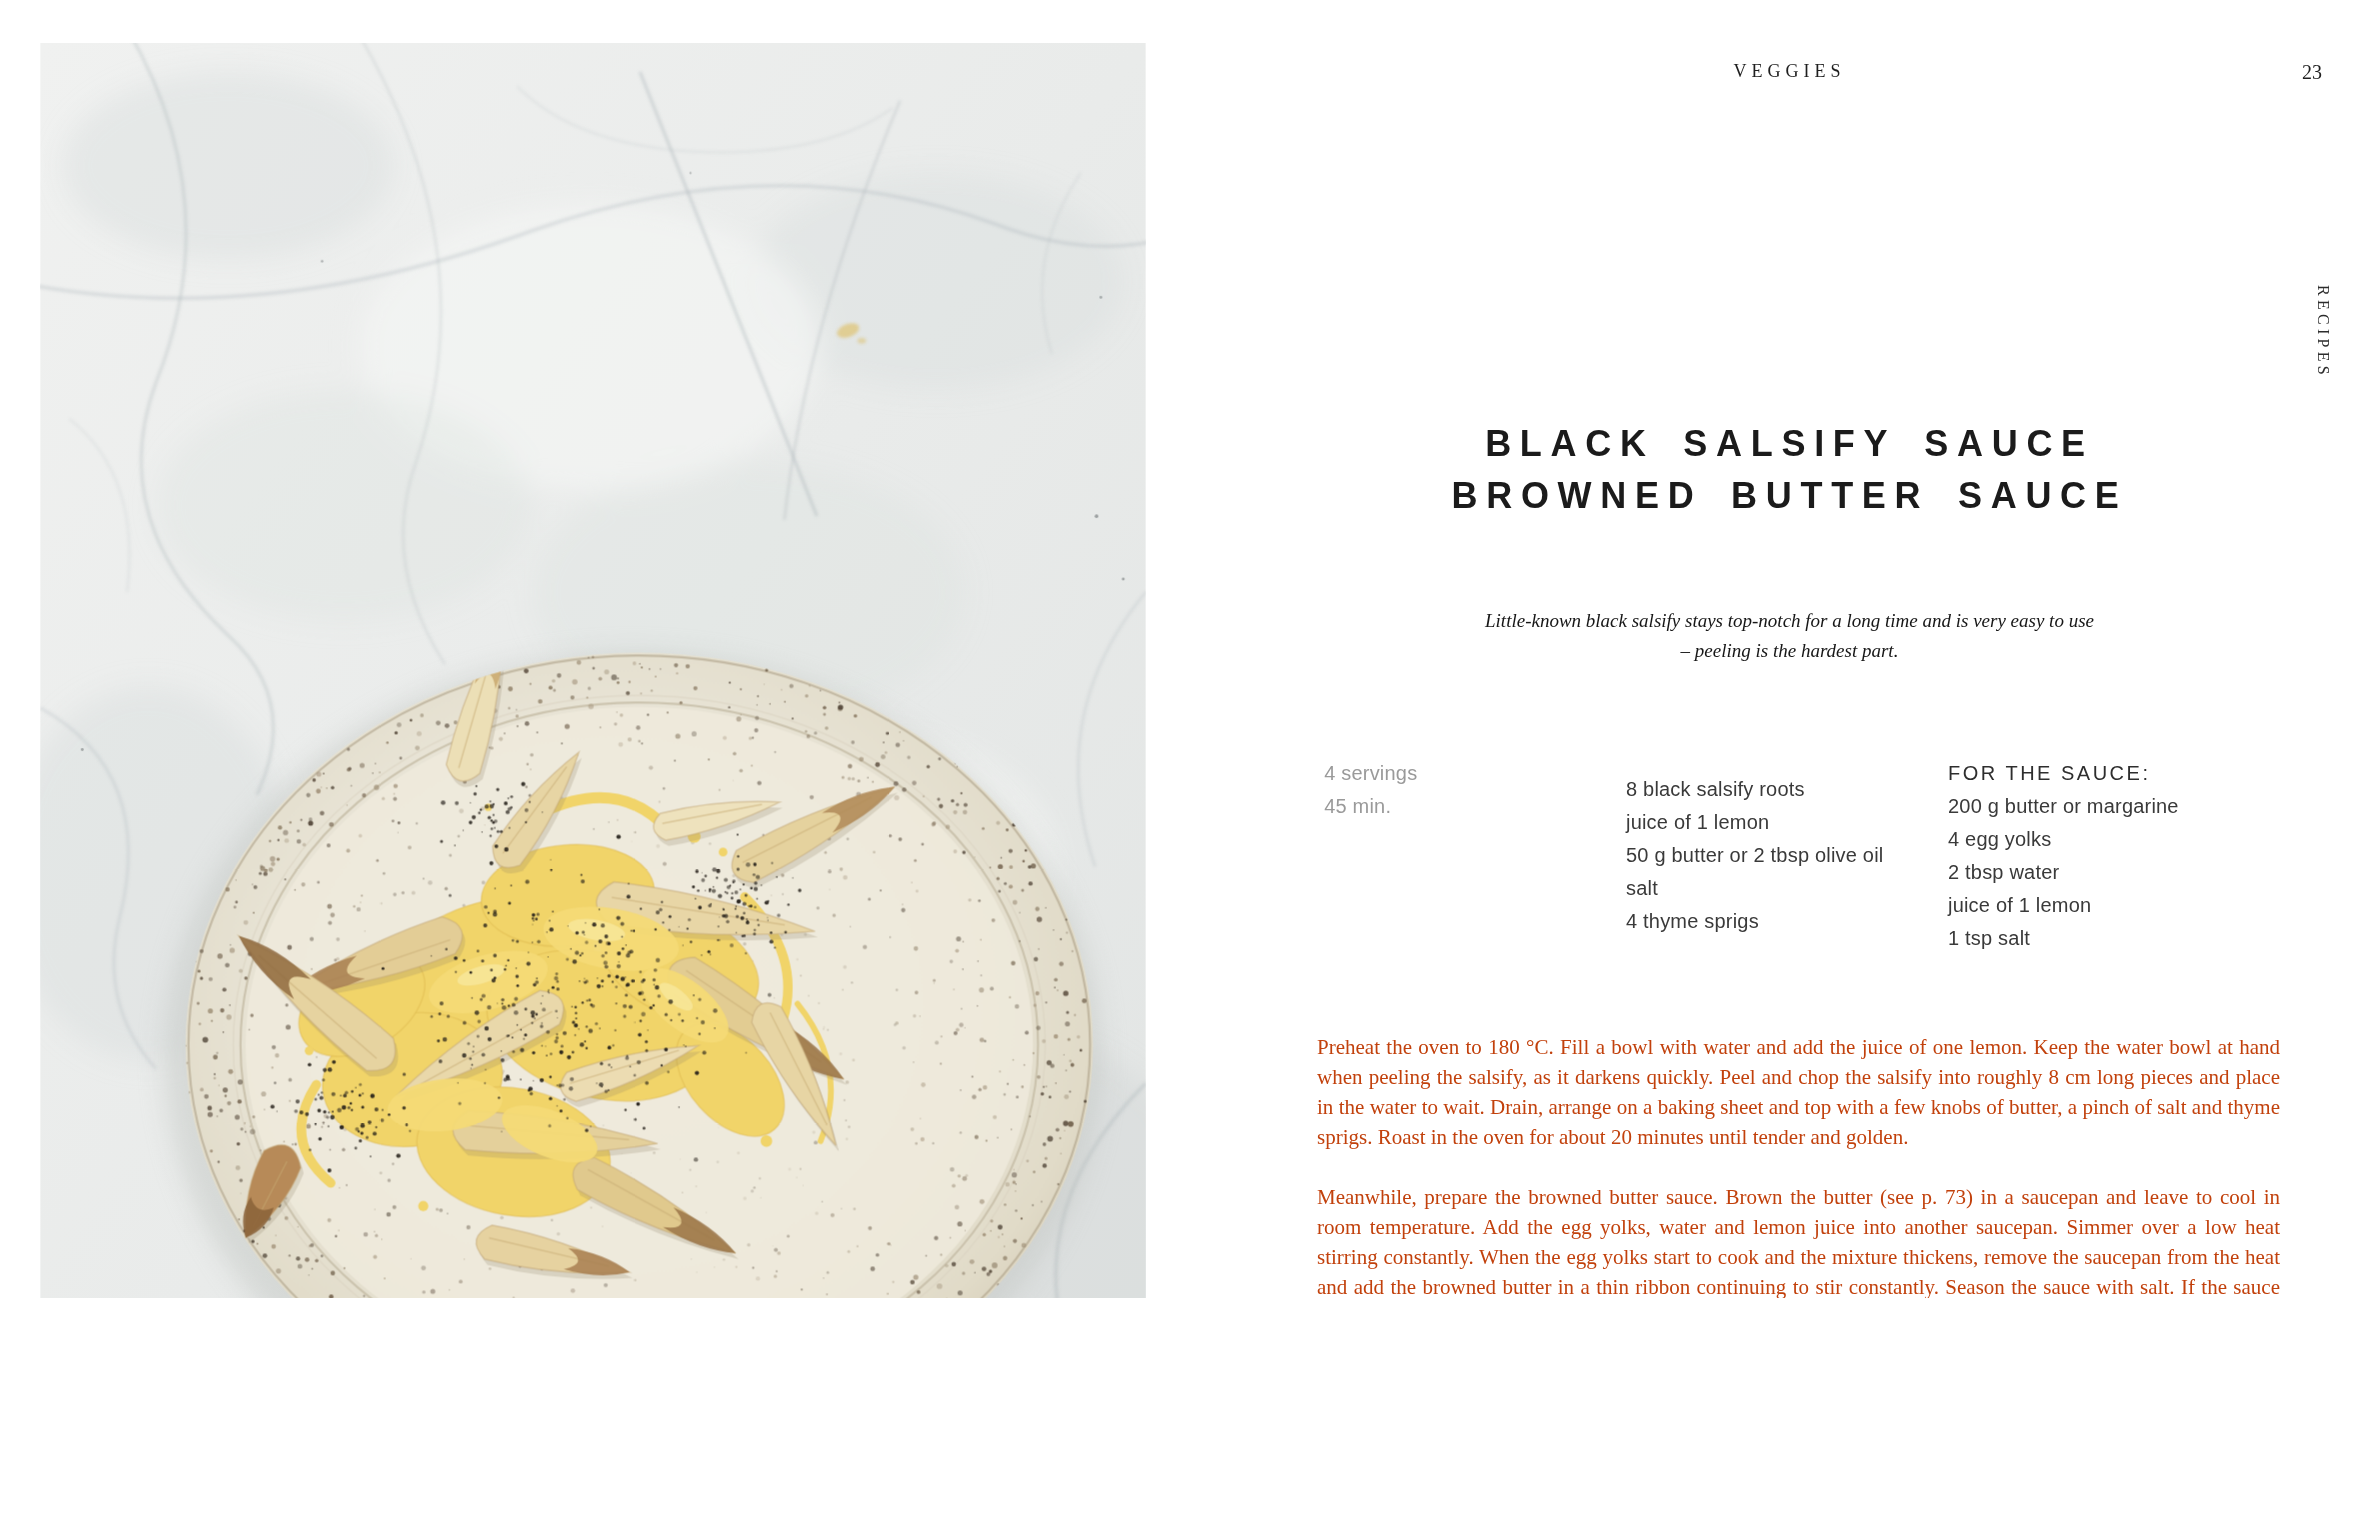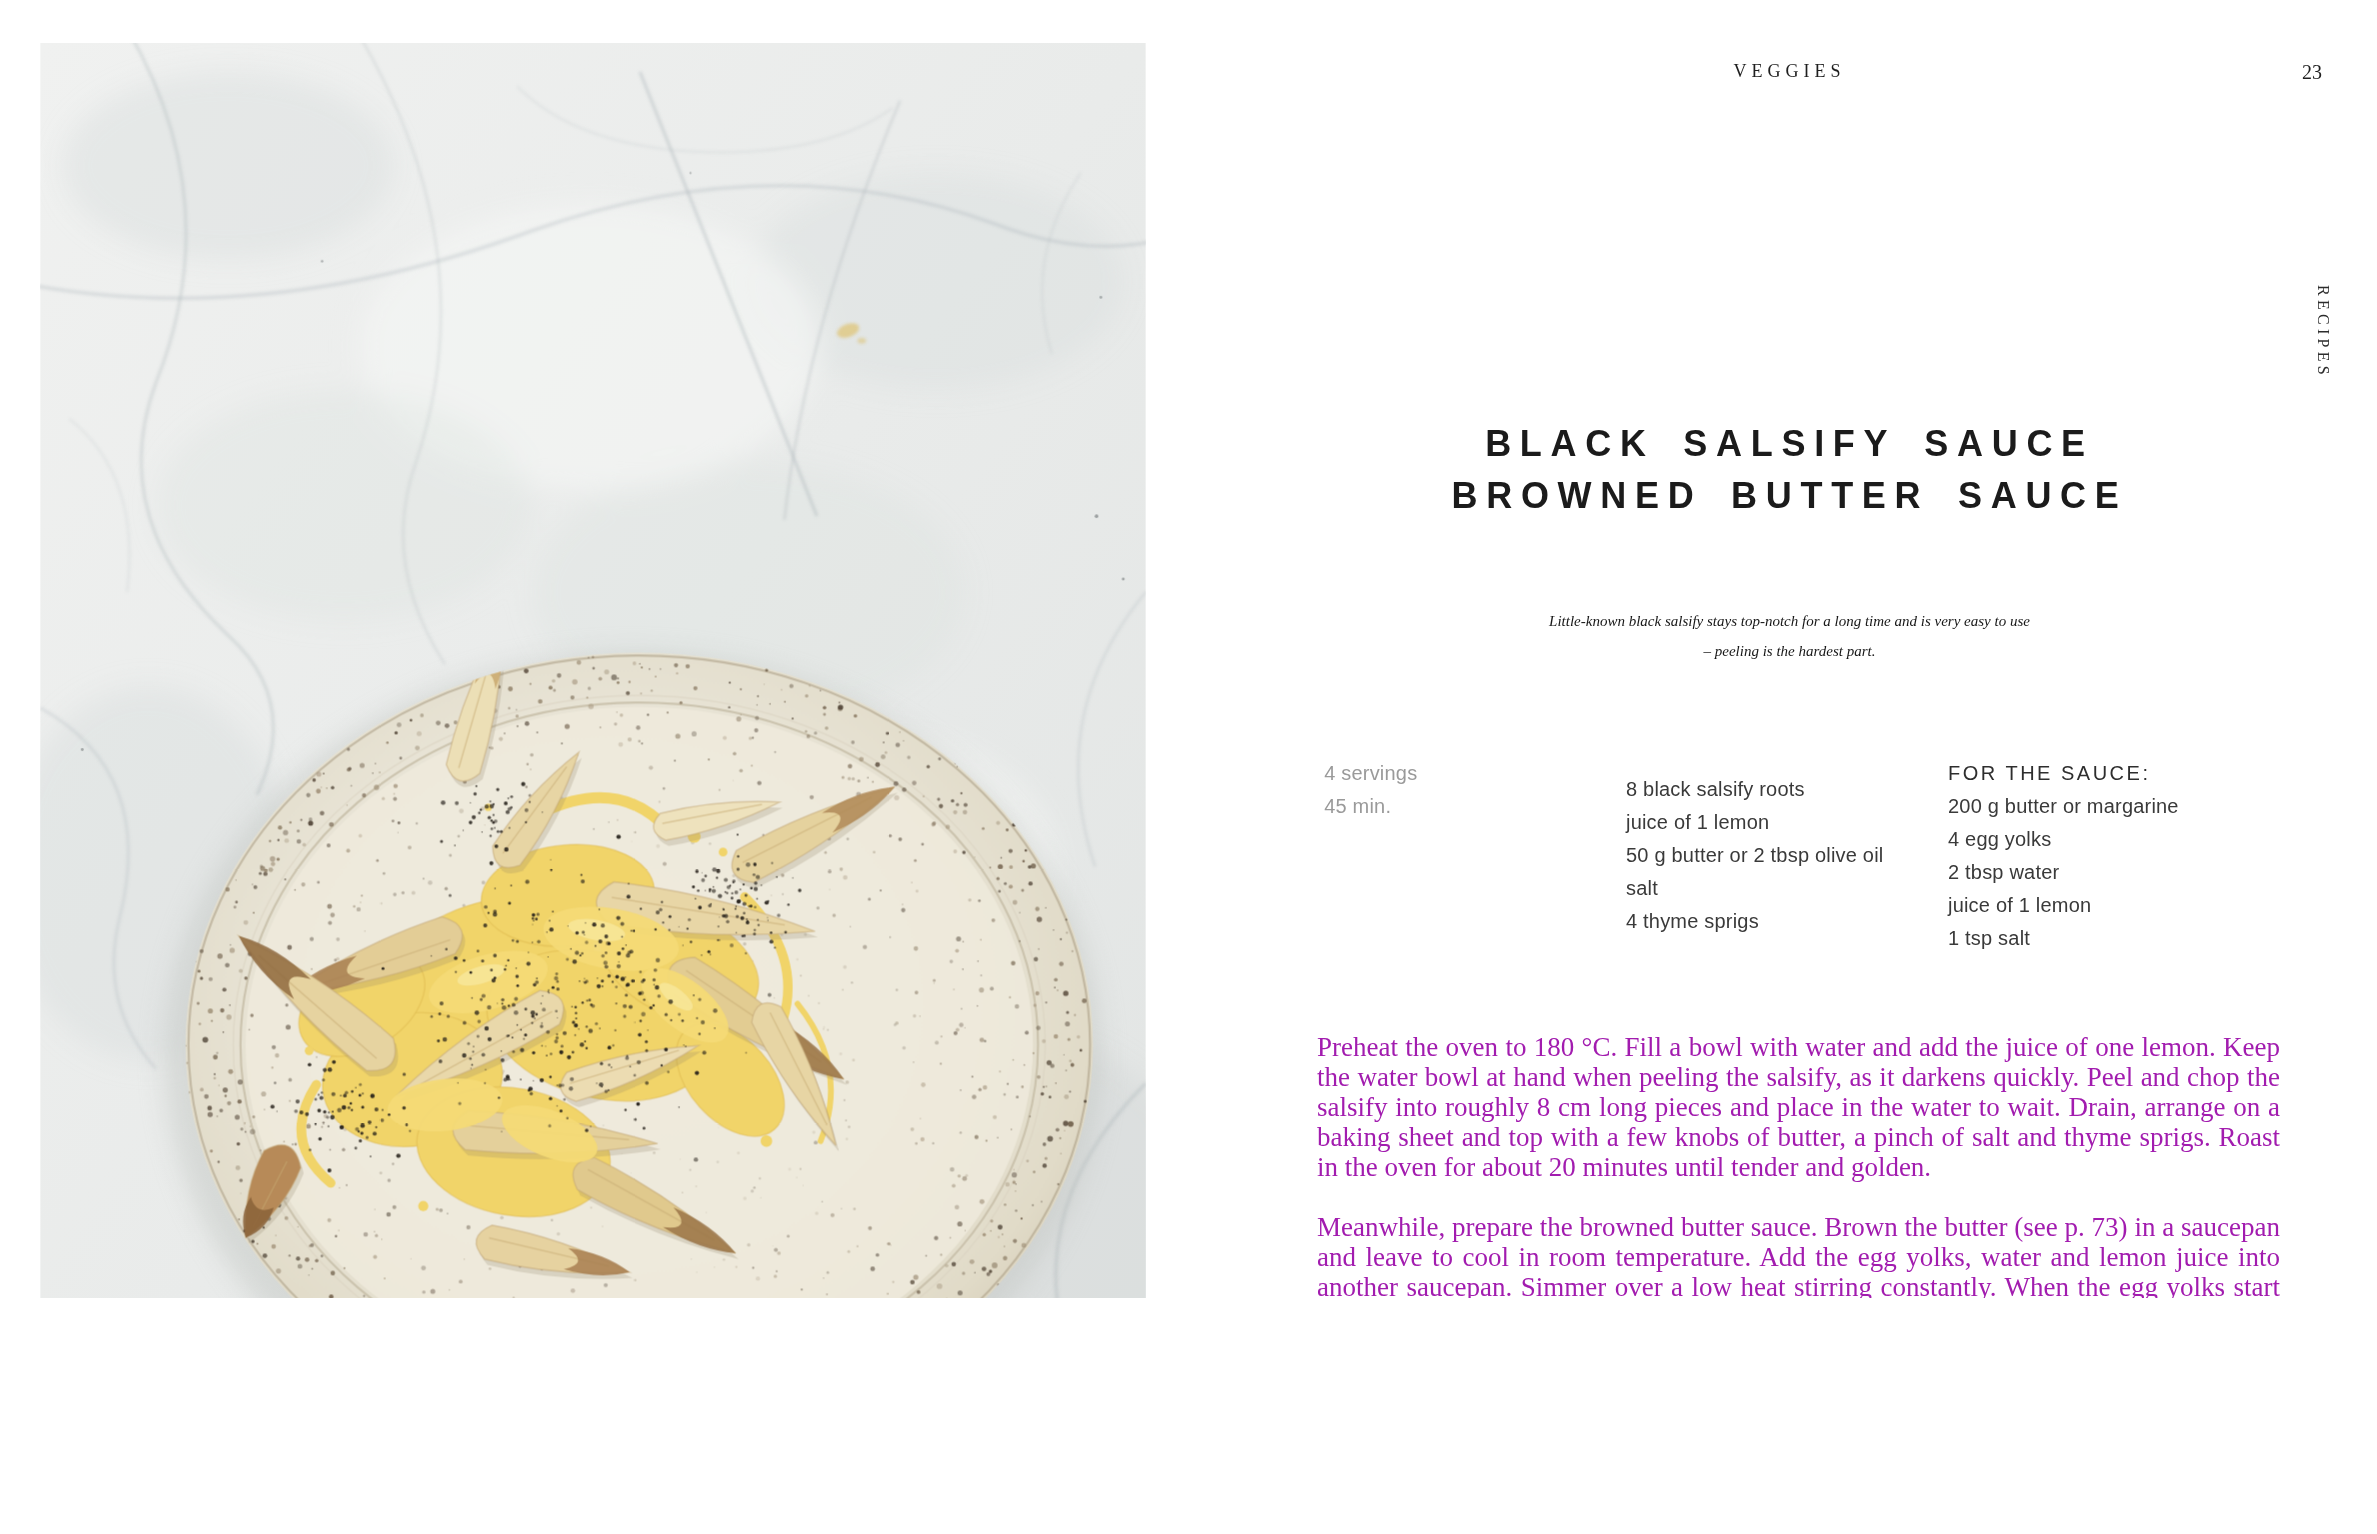--- a/index.html
+++ b/index.html
@@ -17,33 +17,33 @@
     font-size:20px;color:#1f1f1f;}
   .edge-label-box{position:absolute;left:2275px;top:283px;width:97px;height:97px;
     display:flex;align-items:center;justify-content:center;}
   .edge-label{transform:rotate(90deg);font-family:"Liberation Serif", serif;font-size:16px;
     letter-spacing:4.3px;color:#2c2c2c;white-space:nowrap;}
 
   .title{position:absolute;left:1309px;top:418px;width:961px;text-align:center;
     font-family:"Liberation Sans", sans-serif;font-weight:700;font-size:36px;line-height:52px;
     letter-spacing:8.7px;word-spacing:10px;color:#1b1b1b;}
   .intro{position:absolute;left:1309px;top:606px;width:961px;text-align:center;
-    font-family:"Liberation Serif", serif;font-style:italic;font-size:15px;line-height:30px;color:#171717;}
+    font-family:"Liberation Serif", serif;font-style:italic;font-size:19px;line-height:30px;color:#171717;}
 
   .ingredients{position:absolute;left:1317px;top:757px;width:997px;
     font-family:"Liberation Sans", sans-serif;font-size:20px;line-height:33px;color:#3a3a3a;
     letter-spacing:0.2px;}
   .ing-col{position:absolute;top:0;white-space:nowrap;}
   .col-meta{left:7.2px;color:#9a9a9a;}
   .col-main{left:309px;margin-top:16px;}
   .col-sauce{left:631px;}
   .sauce-heading{letter-spacing:2.5px;color:#2e2e2e;}
 
   .method{position:absolute;left:1317px;top:1032px;width:963px;
-    font-family:"Liberation Serif", serif;font-size:27px;line-height:30px;color:#a21caf;}
+    font-family:"Liberation Serif", serif;font-size:21px;line-height:30px;color:#c2410c;}
   .method p{margin:0;text-align:justify;}
   .method p + p{margin-top:30px;}
   .method p:last-child{text-align:left;}
 </style>
 </head>
 <body>
 
 <div class="canvas">
 
   <figure class="photo" style="margin:0">

